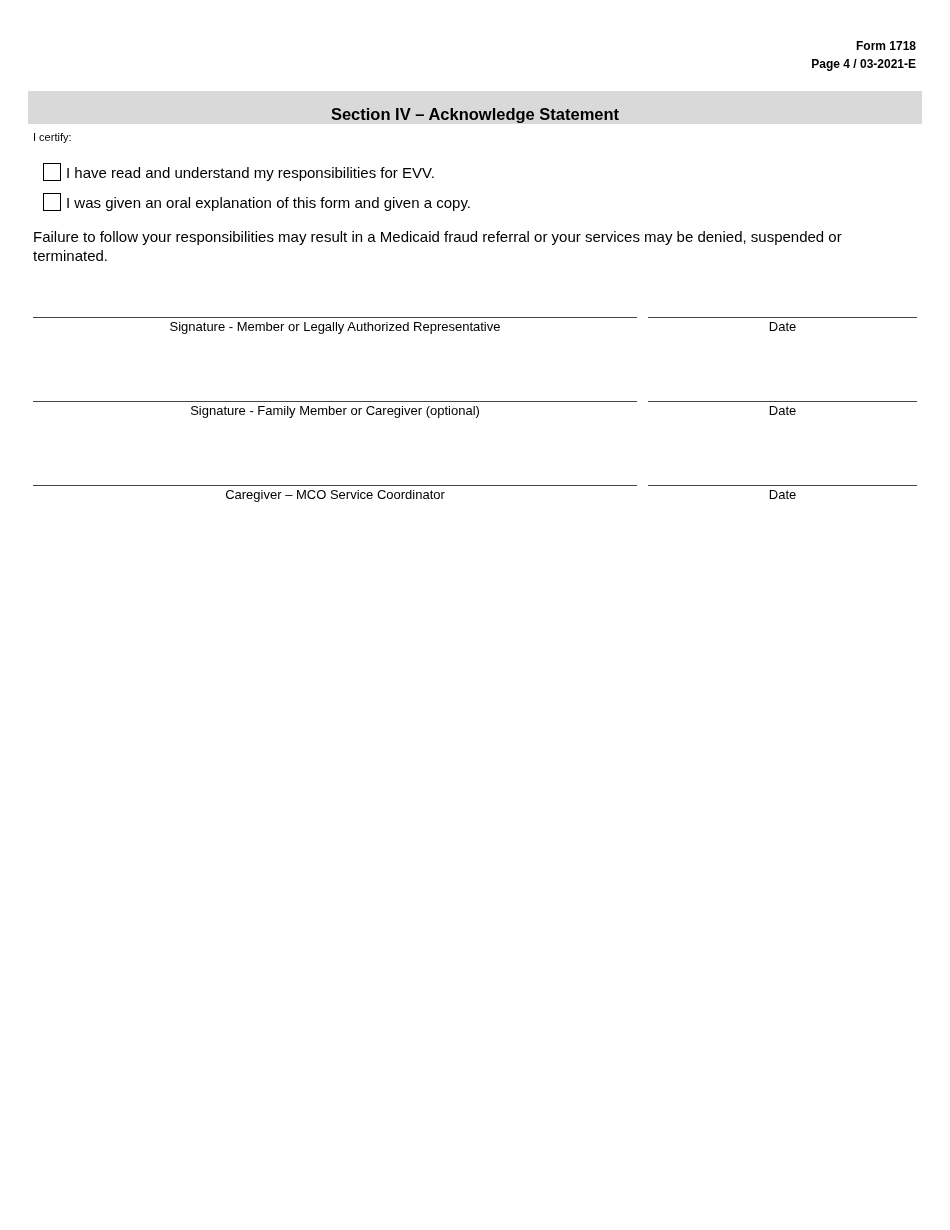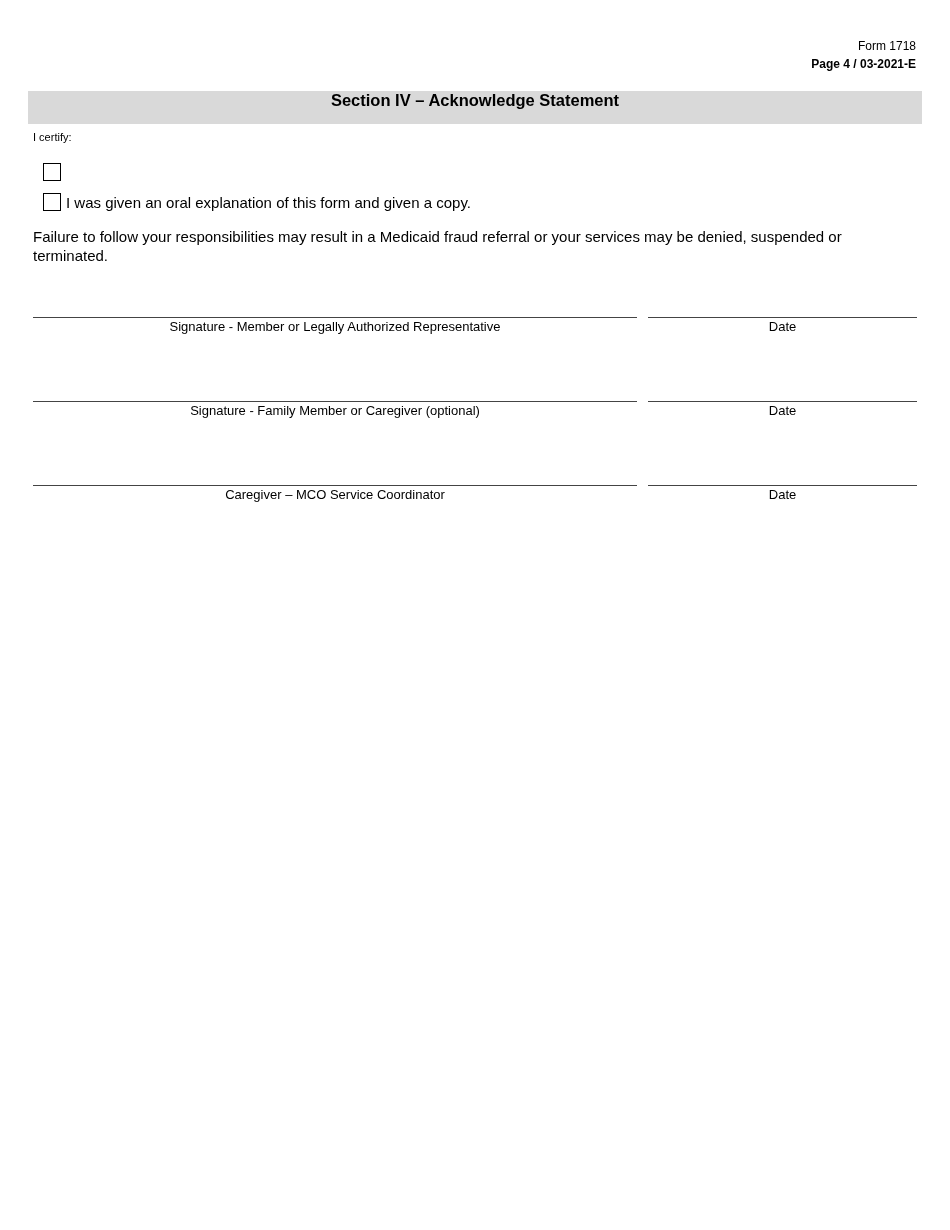--- a/index.html
+++ b/index.html
@@ -1,19 +1,19 @@
 <!DOCTYPE html>
 <html><head>
 <meta charset="utf-8">
 <style>
   html, body { margin: 0; padding: 0; background: #ffffff; }
   body { width: 950px; height: 1230px; position: relative; font-family: "Liberation Sans", sans-serif; color: #000; }
-  .form-id { position: absolute; right: 34px; top: 39px; font-size: 12px; font-weight: normal; text-align: right; }
+  .form-id { position: absolute; right: 34px; top: 39px; font-size: 12px; font-weight: bold; text-align: right; }
   .page-id { position: absolute; right: 34px; top: 57px; font-size: 12px; text-align: right; font-weight: bold; }
-  .section-band { position: absolute; left: 28px; top: 91px; width: 894px; height: 33px; background: #d9d9d9; display: flex; align-items: flex-start; justify-content: center; }
+  .section-band { position: absolute; left: 28px; top: 91px; width: 894px; height: 33px; background: #d9d9d9; display: flex; align-items: flex-end; justify-content: center; }
   .section-title { font-size: 16.5px; font-weight: bold; }
   .certify { position: absolute; left: 33px; top: 131px; font-size: 11px; }
   .check-row { position: absolute; left: 43px; display: flex; align-items: center; }
   .checkbox { width: 16px; height: 16px; border: 1.5px solid #000; box-sizing: content-box; background: #fff; margin-right: 5px; }
   .check-label { font-size: 15px; }
   .notice { position: absolute; left: 33px; top: 227px; width: 880px; font-size: 15px; line-height: 19px; }
   .sig-line { position: absolute; border-top: 1px solid #444; }
   .sig-label { position: absolute; font-size: 13px; text-align: center; }
 </style>
 </head>
@@ -23,20 +23,21 @@
 <div class="page-id">Page 4  / 03-2021-E</div>
 
 <div class="section-band">
   <span class="section-title">Section IV – Acknowledge Statement</span>
 </div>
 
 <div class="certify">I certify:</div>
 
 <div class="check-row" style="top:163px;">
   <span class="checkbox"></span>
+  <span class="check-label">I have read and understand my responsibilities for EVV.</span>
 </div>
 <div class="check-row" style="top:193px;align-items:center;">
   <span class="checkbox"></span>
   <span class="check-label">I was given an oral explanation of this form and given a copy.</span>
 </div>
 
 <div class="notice">Failure to follow your responsibilities may result in a Medicaid fraud referral or your services may be denied, suspended or terminated.</div>
 
 <div class="sig-line" style="left:33px; top:317px; width:604px;"></div>
 <div class="sig-label" style="left:33px; top:319px; width:604px;">Signature - Member or Legally Authorized Representative</div>

